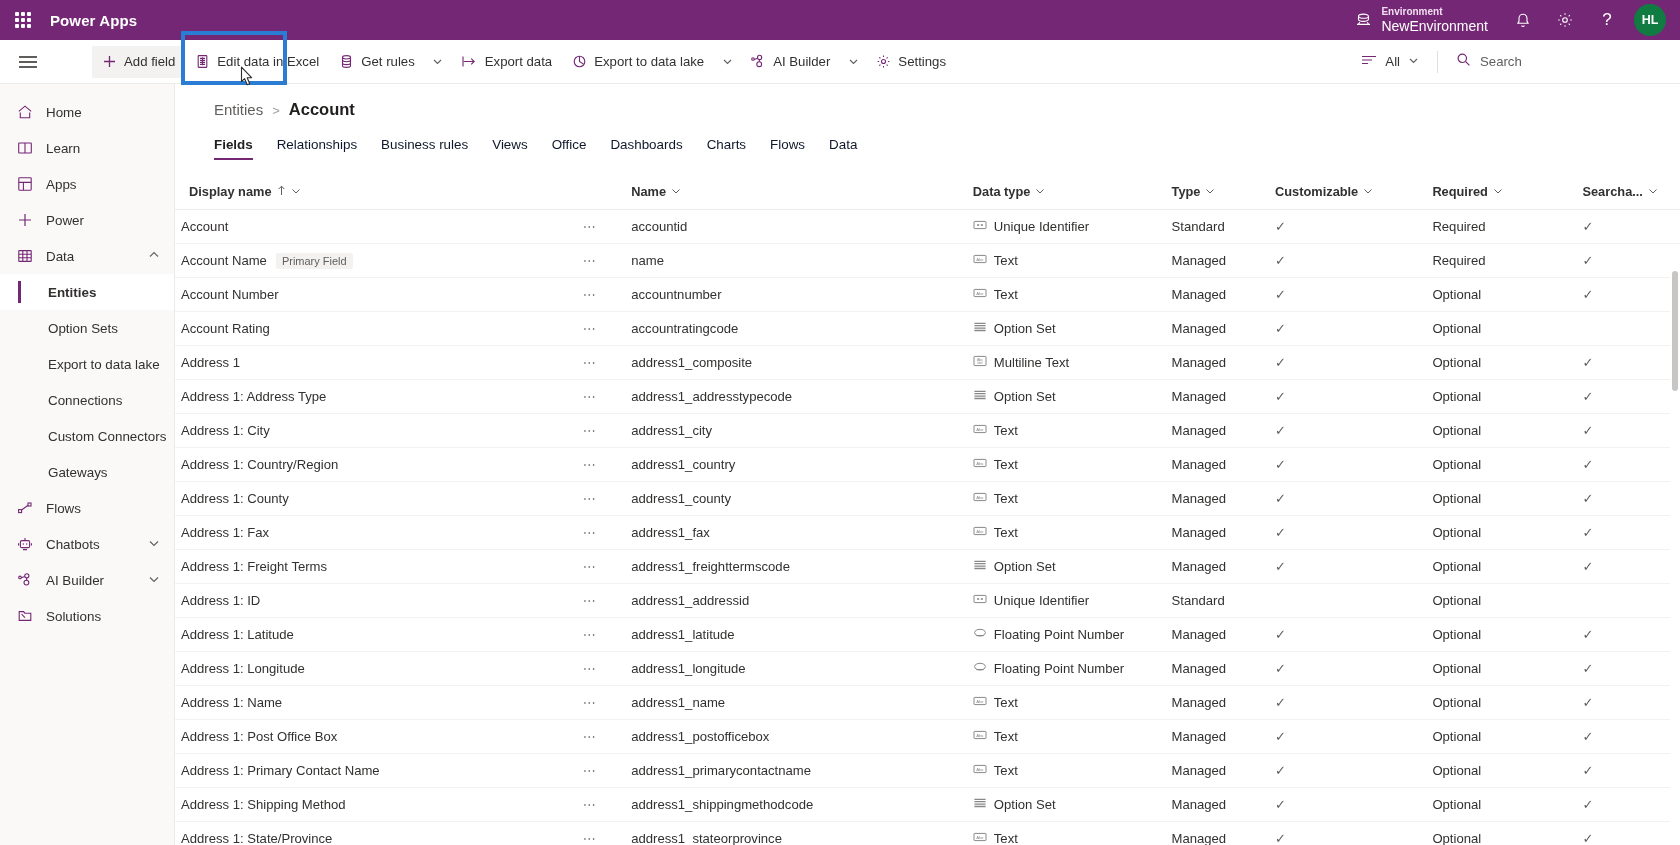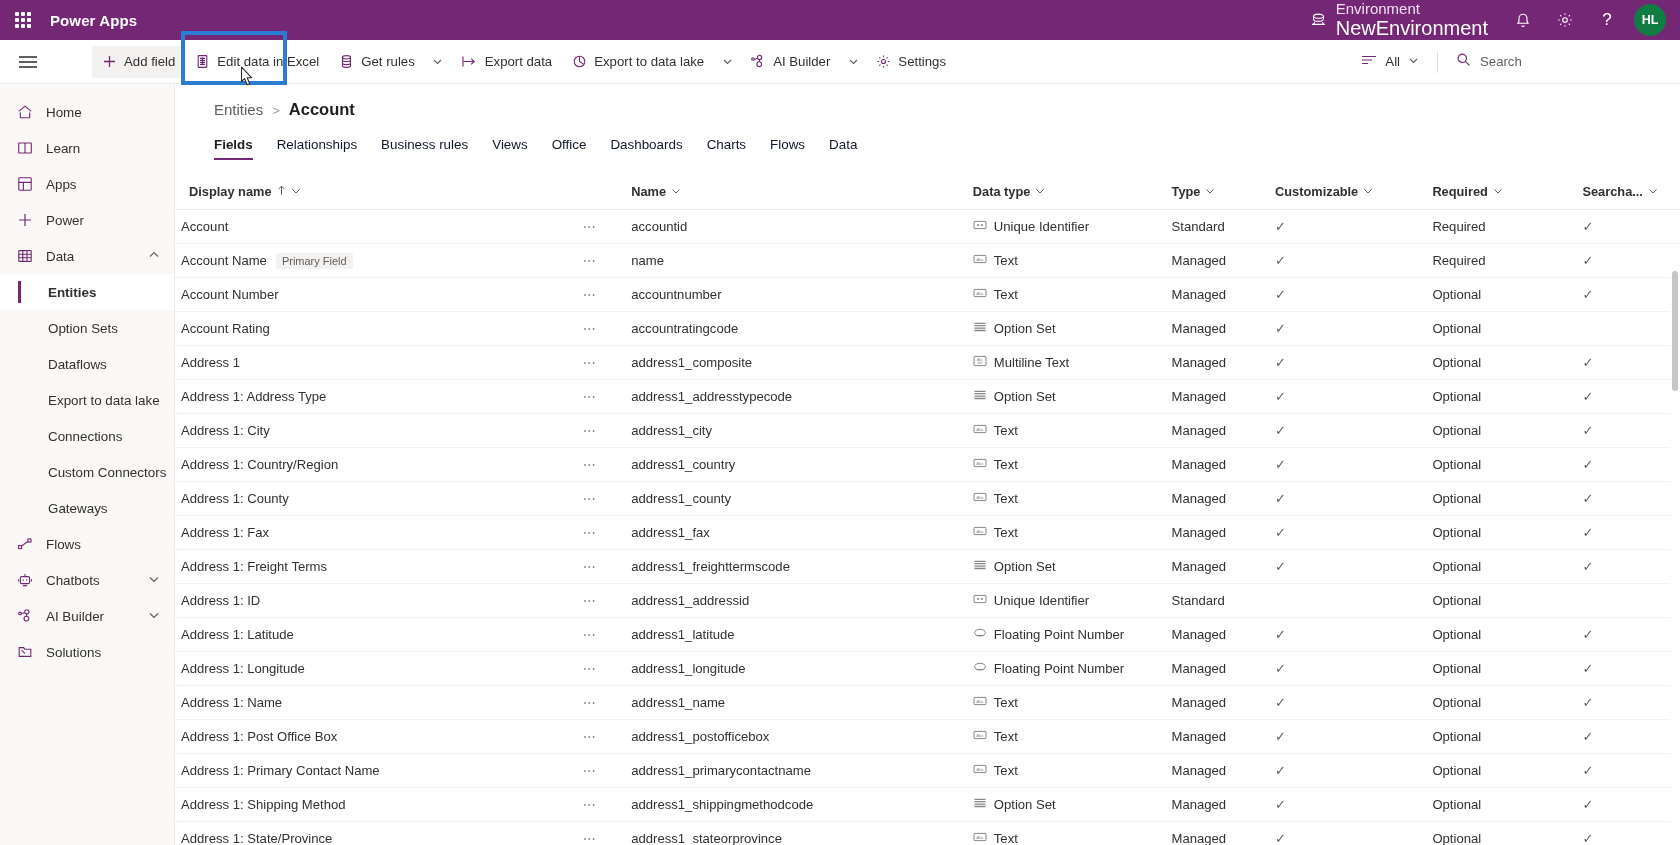--- a/index.html
+++ b/index.html
@@ -20,22 +20,22 @@
     width: 46px; height: 40px; display: flex; align-items: center; justify-content: center;
     cursor: pointer;
   }
   .waffle-grid { display: grid; grid-template-columns: repeat(3, 4px); grid-gap: 2px; }
   .waffle-grid i { width: 4px; height: 4px; background: #fff; border-radius: 1px; display: block; }
   .brand { font-size: 15px; font-weight: 700; letter-spacing: .1px; padding-left: 4px; }
   .suite-right { margin-left: auto; display: flex; align-items: center; height: 40px; }
   .env-chip { display: flex; align-items: center; gap: 9px; padding: 0 14px; height: 40px; cursor: pointer; }
   .env-icon svg { display: block; }
   .env-text { line-height: 1.15; }
-  .env-label { font-size: 15px; color: #f2dff2; }
-  .env-name { font-size: 20px; color: #fff; }
+  .env-label { font-size: 10px; color: #f2dff2; font-weight: bold; }
+  .env-name { font-size: 14px; color: #fff; }
   .icon-btn {
     width: 42px; height: 40px; display: flex; align-items: center; justify-content: center;
     cursor: pointer;
   }
   .avatar {
     width: 32px; height: 32px; border-radius: 50%; background: #107c41; color: #fff;
     font-size: 12.5px; font-weight: 600; display: flex; align-items: center; justify-content: center;
     margin: 0 14px 0 6px; cursor: pointer;
   }
 
@@ -395,23 +395,20 @@
               <path d="M2 7.5L6 3.5l4 4"></path>
             </svg>
         </span>
       </div>
 
       <div class="nav-sub active">
         <span>Entities</span>
       </div>
       <div class="nav-sub">
         <span>Option Sets</span>
-      </div>
-      <div class="nav-sub">
-        <span>Dataflows</span>
       </div>
       <div class="nav-sub">
         <span>Export to data lake</span>
       </div>
       <div class="nav-sub">
         <span>Connections</span>
       </div>
       <div class="nav-sub">
         <span>Custom Connectors</span>
       </div>

